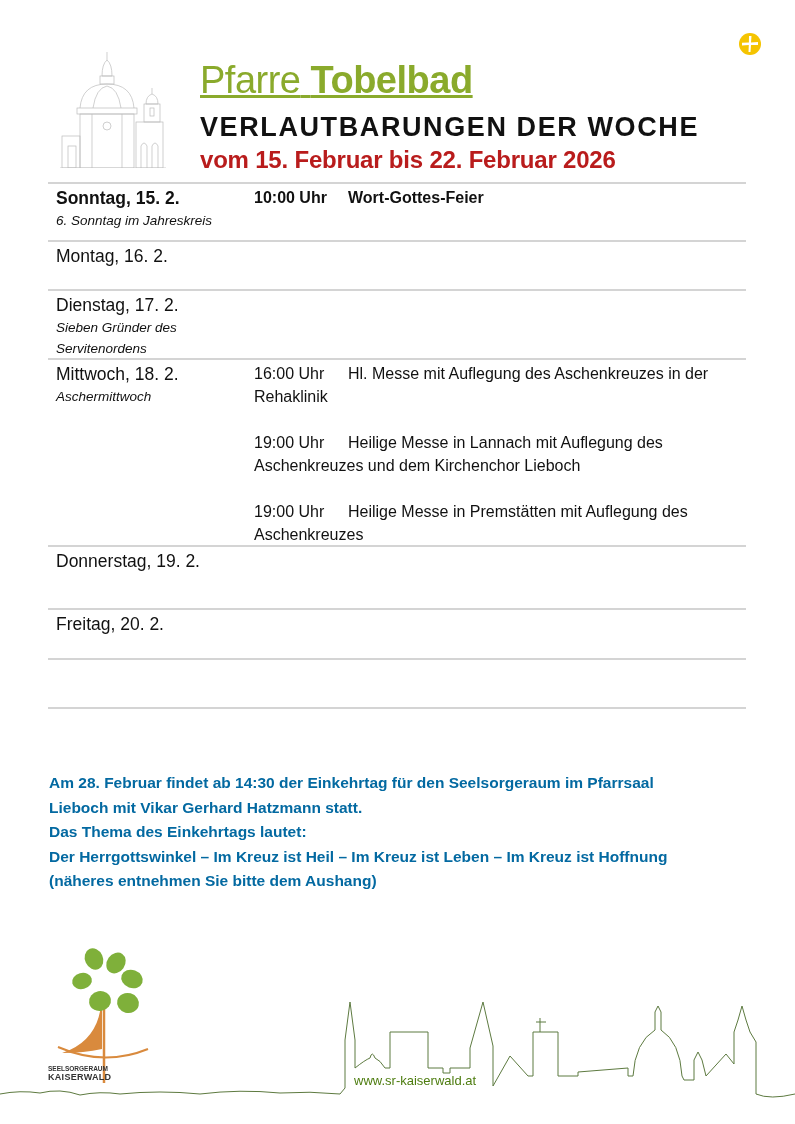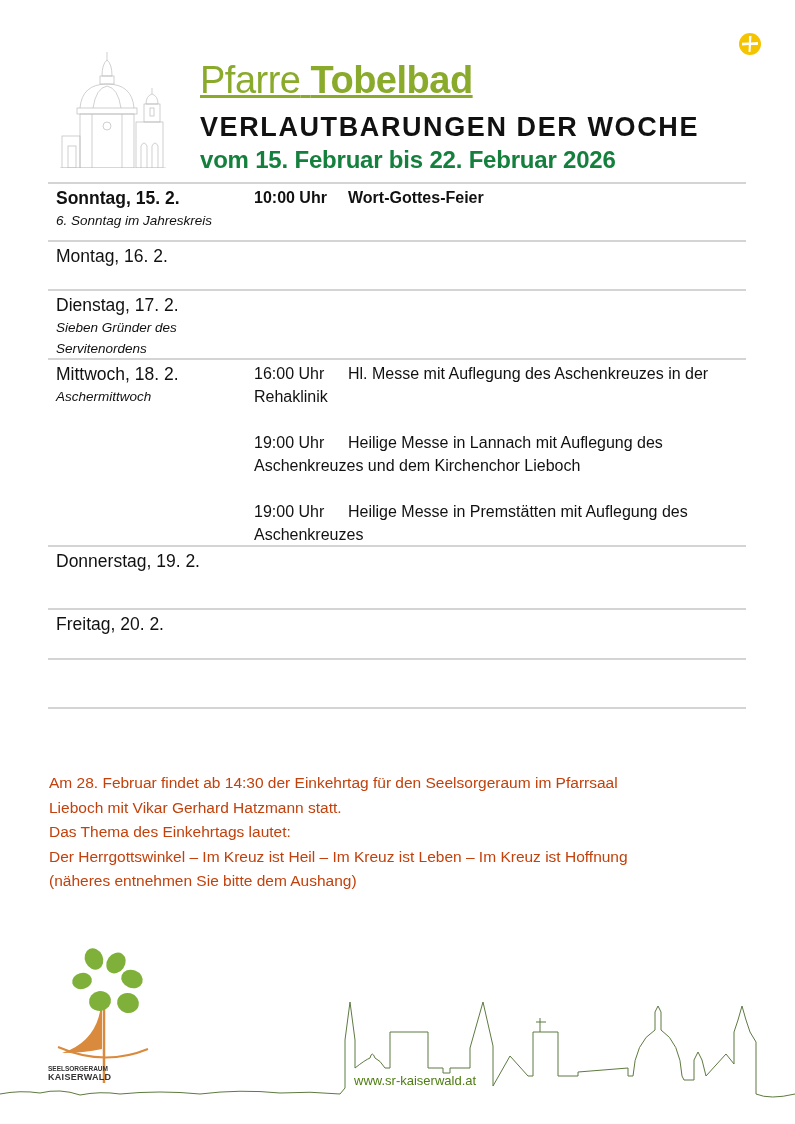--- a/index.html
+++ b/index.html
@@ -4,37 +4,37 @@
 <style>
   html, body { margin: 0; padding: 0; background: #ffffff; }
   body { width: 795px; height: 1124px; position: relative; overflow: hidden;
          font-family: "Liberation Sans", sans-serif; color: #111; }
   .church-sketch { position: absolute; left: 60px; top: 50px; width: 110px; height: 118px; }
   .badge-icon { position: absolute; left: 739px; top: 33px; width: 22px; height: 22px; }
   .header { position: absolute; left: 200px; top: 58px; }
   .title-line { font-size: 38px; color: #8aaa2c; line-height: 44px; letter-spacing: -0.5px; text-decoration: underline; }
   .title-line .bold { font-weight: bold; }
   .subtitle { font-size: 27px; font-weight: bold; letter-spacing: 1.6px; line-height: 34px; margin-top: 8px; color: #111; }
-  .daterange { font-size: 24px; font-weight: bold; line-height: 32px; color: #15803d; letter-spacing: -0.2px; }
+  .daterange { font-size: 24px; font-weight: bold; line-height: 32px; color: #b91c1c; letter-spacing: -0.2px; }
 
   .table { position: absolute; left: 48px; top: 182px; width: 698px; border-top: 2px solid #d4d4d4; }
   .row { display: flex; border-bottom: 2px solid #d4d4d4; box-sizing: border-box; }
   .day { width: 206px; padding: 2px 0 0 8px; box-sizing: border-box; }
   .day-name { font-size: 17.5px; line-height: 24px; }
   .day-name.bold { font-weight: bold; }
   .day-note { font-size: 13.5px; font-style: italic; line-height: 21px; }
   .events { flex: 1; padding: 2px 0 0 0; }
   .event { font-size: 16px; line-height: 23px; margin-bottom: 23px; }
   .event:last-child { margin-bottom: 0; }
   .event .time { display: inline-block; width: 94px; }
   .event.bold { font-weight: bold; }
   .event-extra { font-size: 16px; line-height: 23px; }
 
-  .notice { position: absolute; left: 49px; top: 771px; width: 700px; color: #c2410c;
-            font-weight: normal; font-size: 15.5px; line-height: 24.5px; }
+  .notice { position: absolute; left: 49px; top: 771px; width: 700px; color: #0369a1;
+            font-weight: bold; font-size: 15.5px; line-height: 24.5px; }
   .logo { position: absolute; left: 44px; top: 945px; width: 110px; height: 150px; }
   .logo-text { position: absolute; left: 48px; top: 1065px; font-size: 6.5px; font-weight: bold; color: #333; line-height: 8px; }
   .logo-text .big { font-size: 9px; letter-spacing: 0.3px; }
   .skyline { position: absolute; left: 0; top: 990px; width: 795px; height: 134px; }
   .url { position: absolute; left: 354px; top: 1073px; font-size: 13px; color: #4d7c0f; }
 </style>
 </head>
 <body>
 
 <svg class="church-sketch" viewBox="0 0 110 118" fill="none" stroke="#bbb" stroke-width="0.7">

